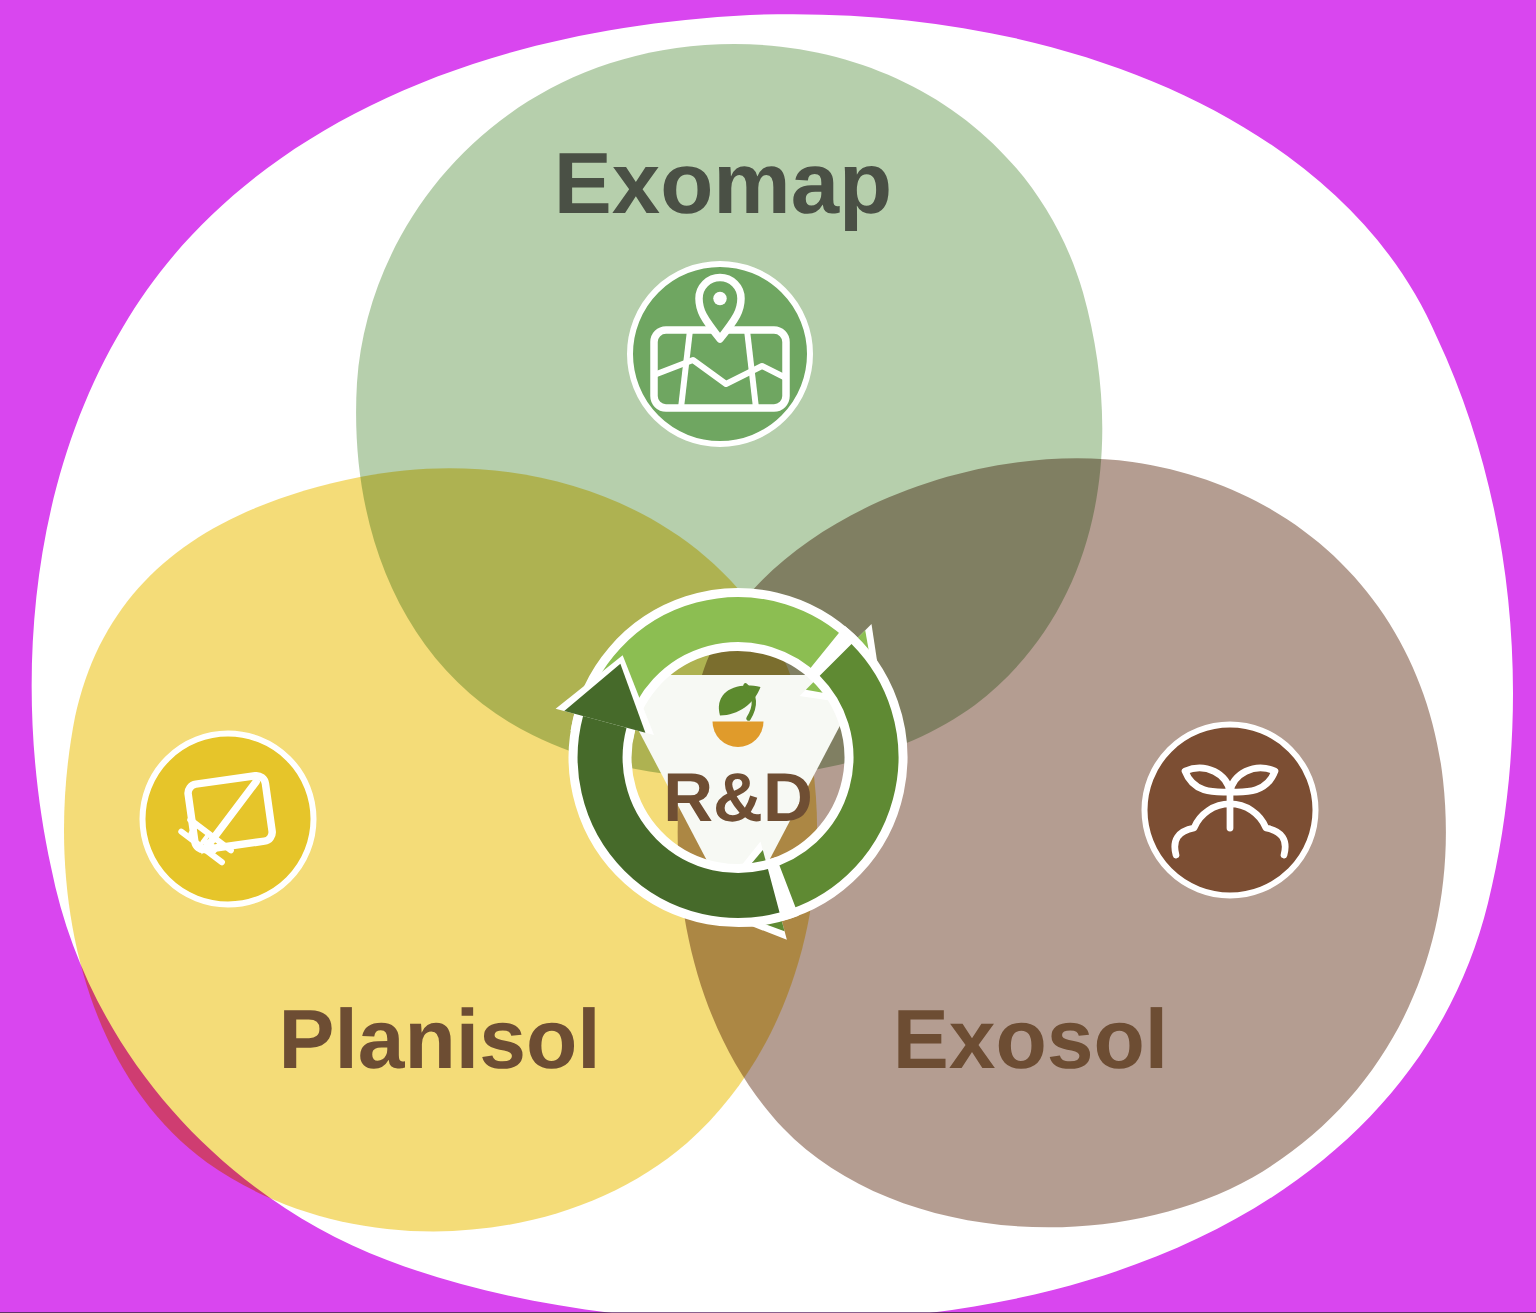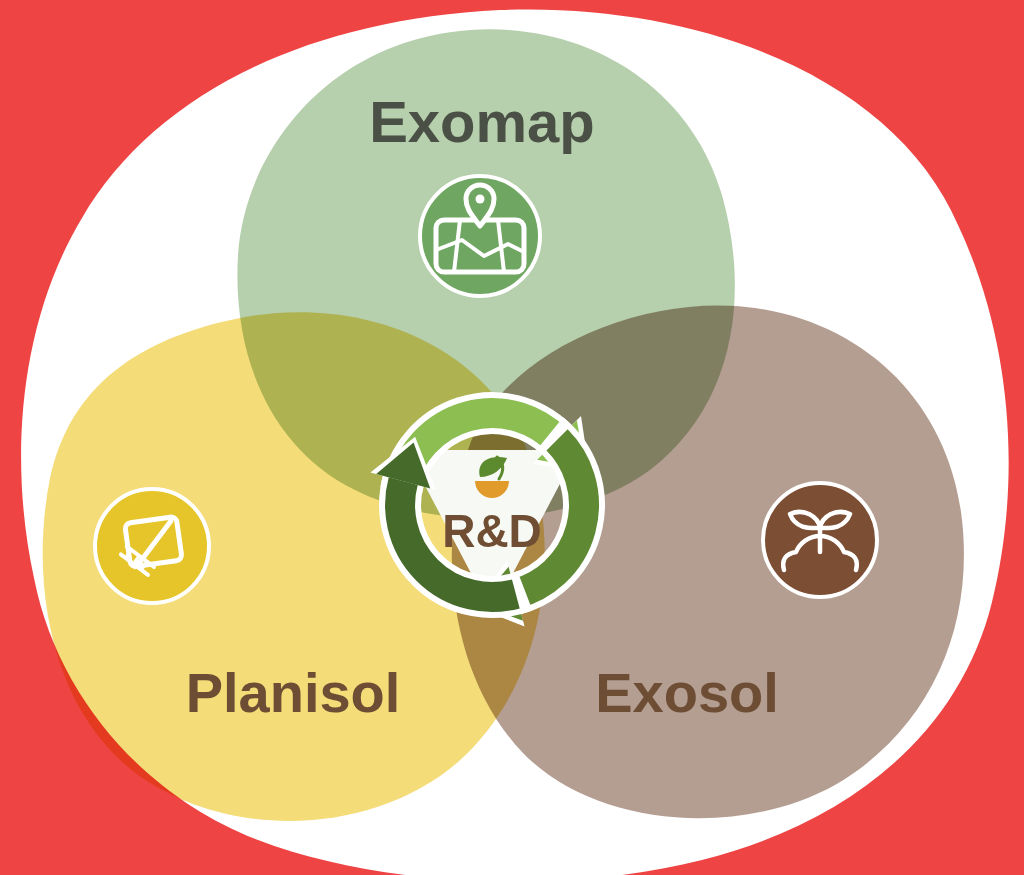--- a/index.html
+++ b/index.html
@@ -4,21 +4,21 @@
 <style>
   html, body {
     margin: 0;
     padding: 0;
     background: #000;
   }
   .stage {
     position: relative;
     width: 1024px;
     height: 875px;
-    background: #ef4444;
+    background: #d946ef;
     overflow: hidden;
     font-family: "Liberation Sans", sans-serif;
   }
   svg { display: block; }
   .blob { fill-opacity: 0.85; mix-blend-mode: multiply; }
   .node-label {
     font-family: "Liberation Sans", "DejaVu Sans", sans-serif;
     font-weight: 700;
   }
   .rd-label {

